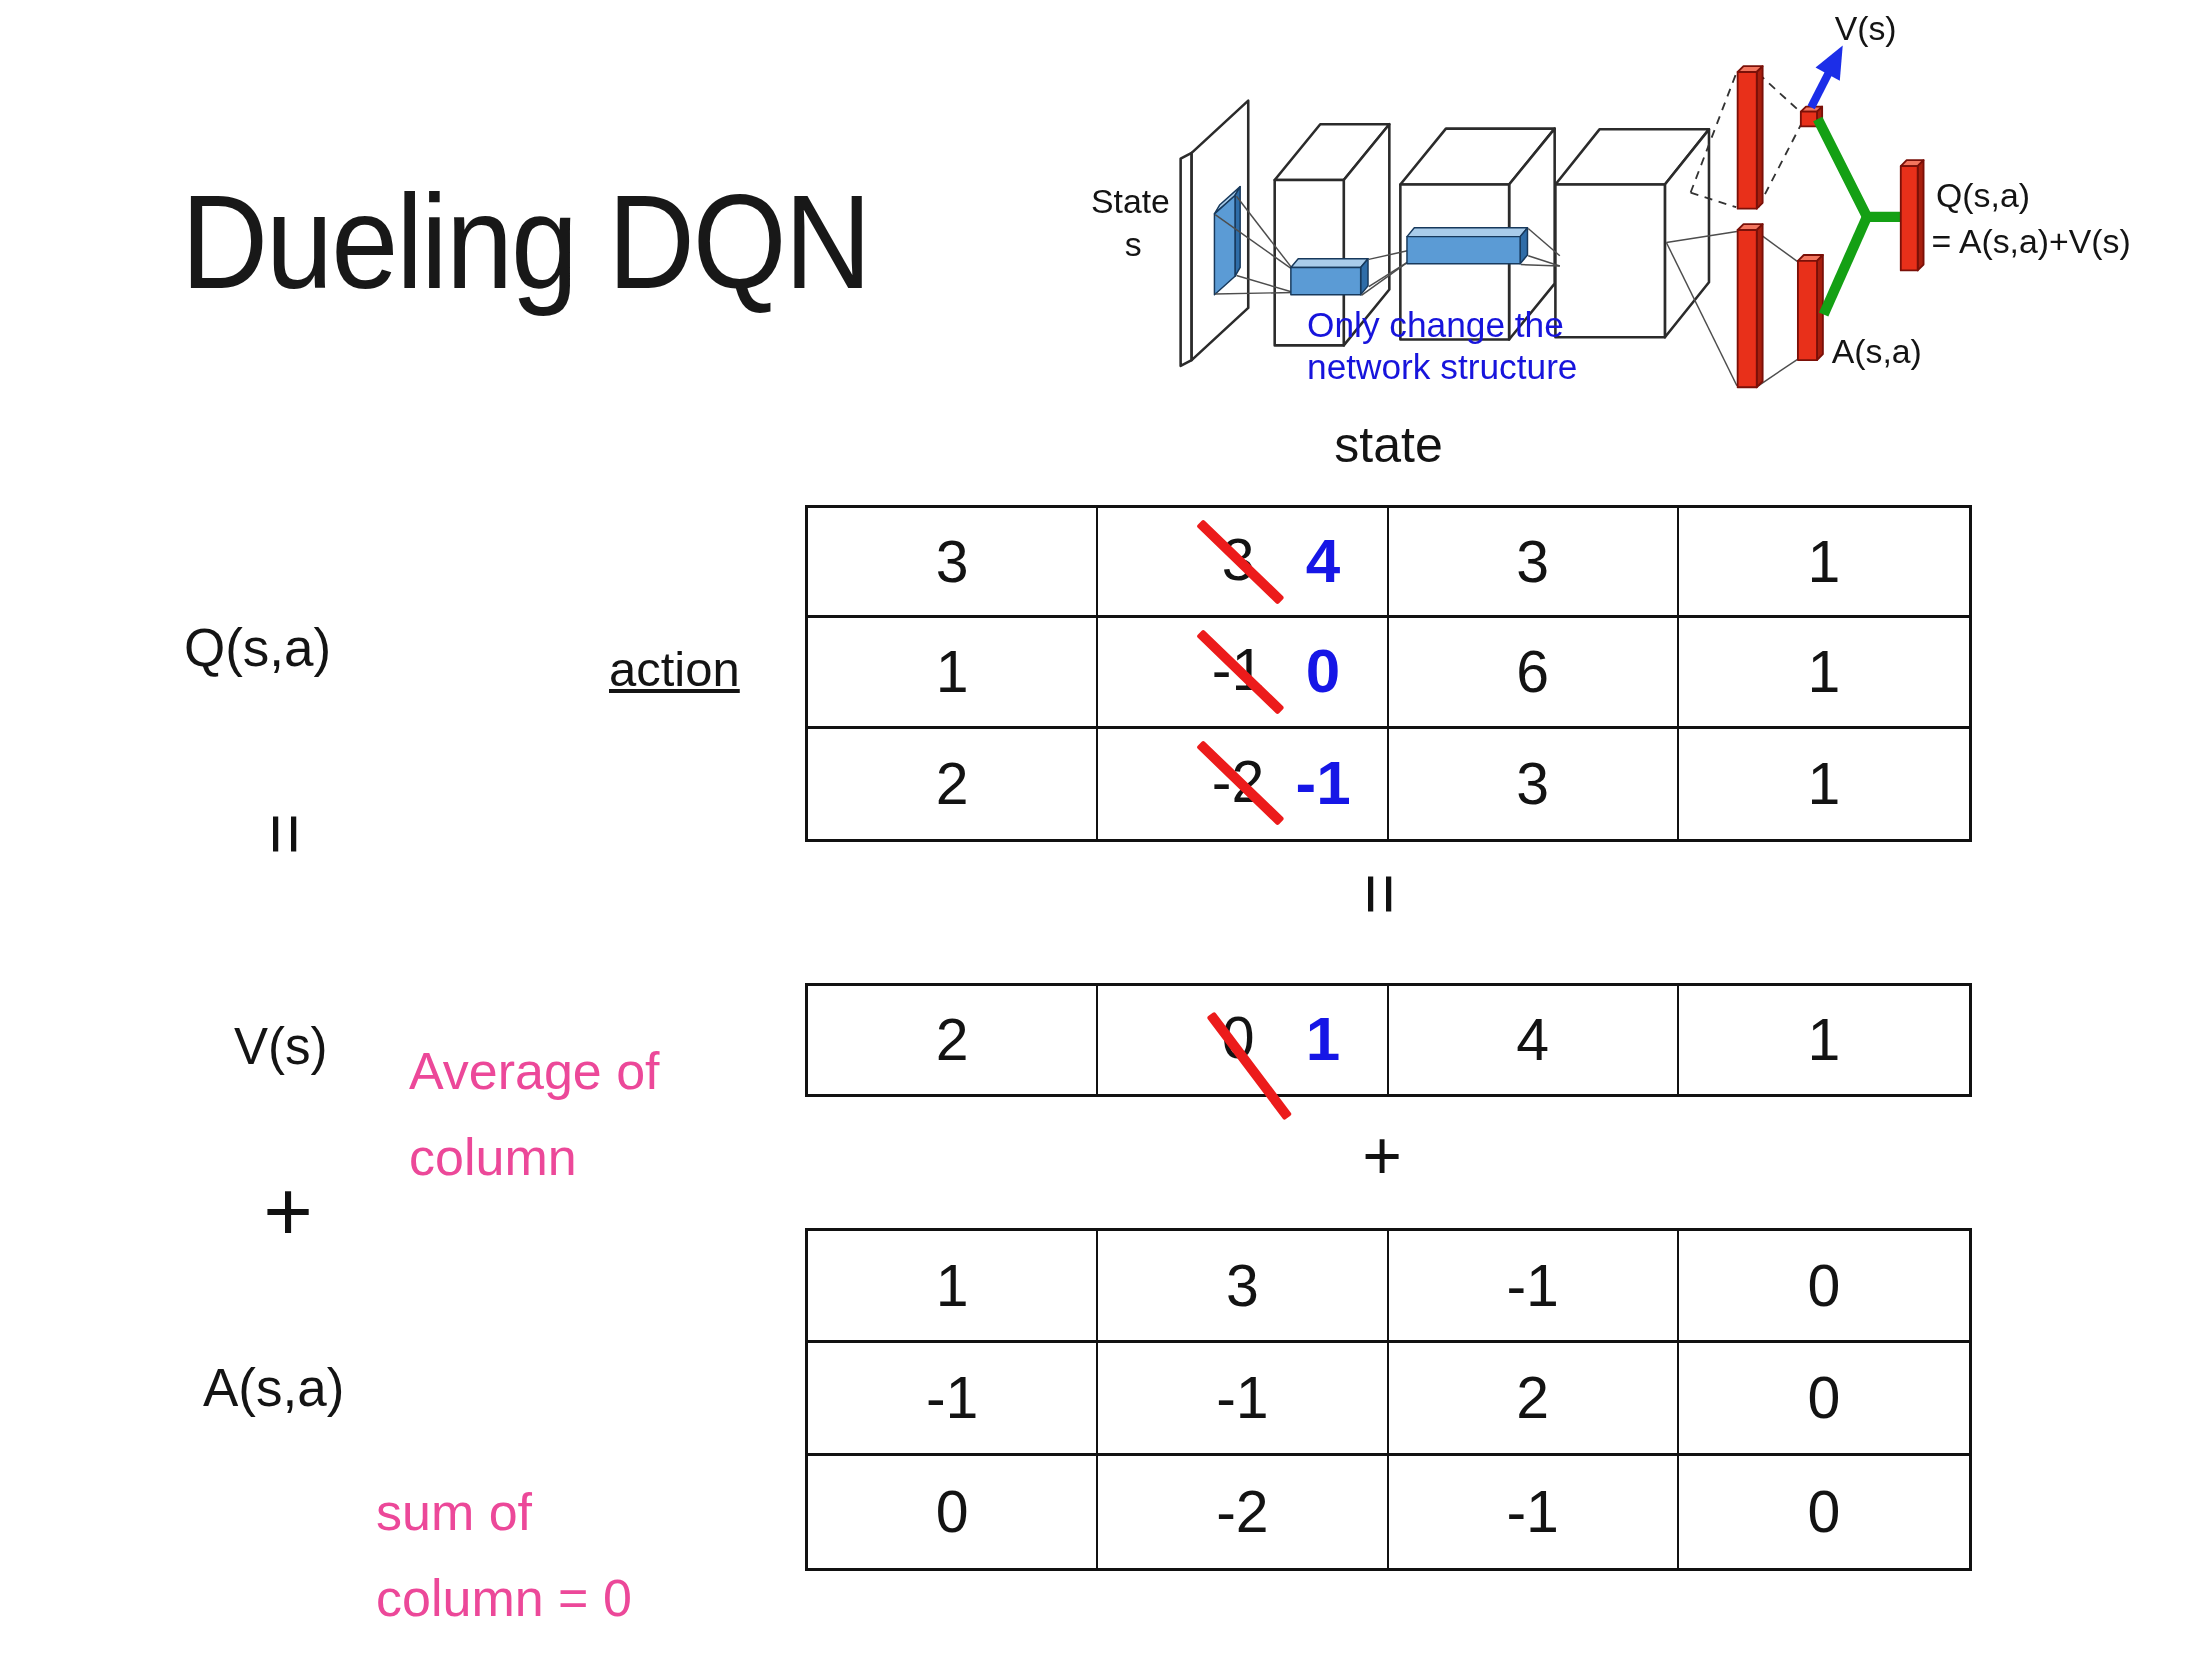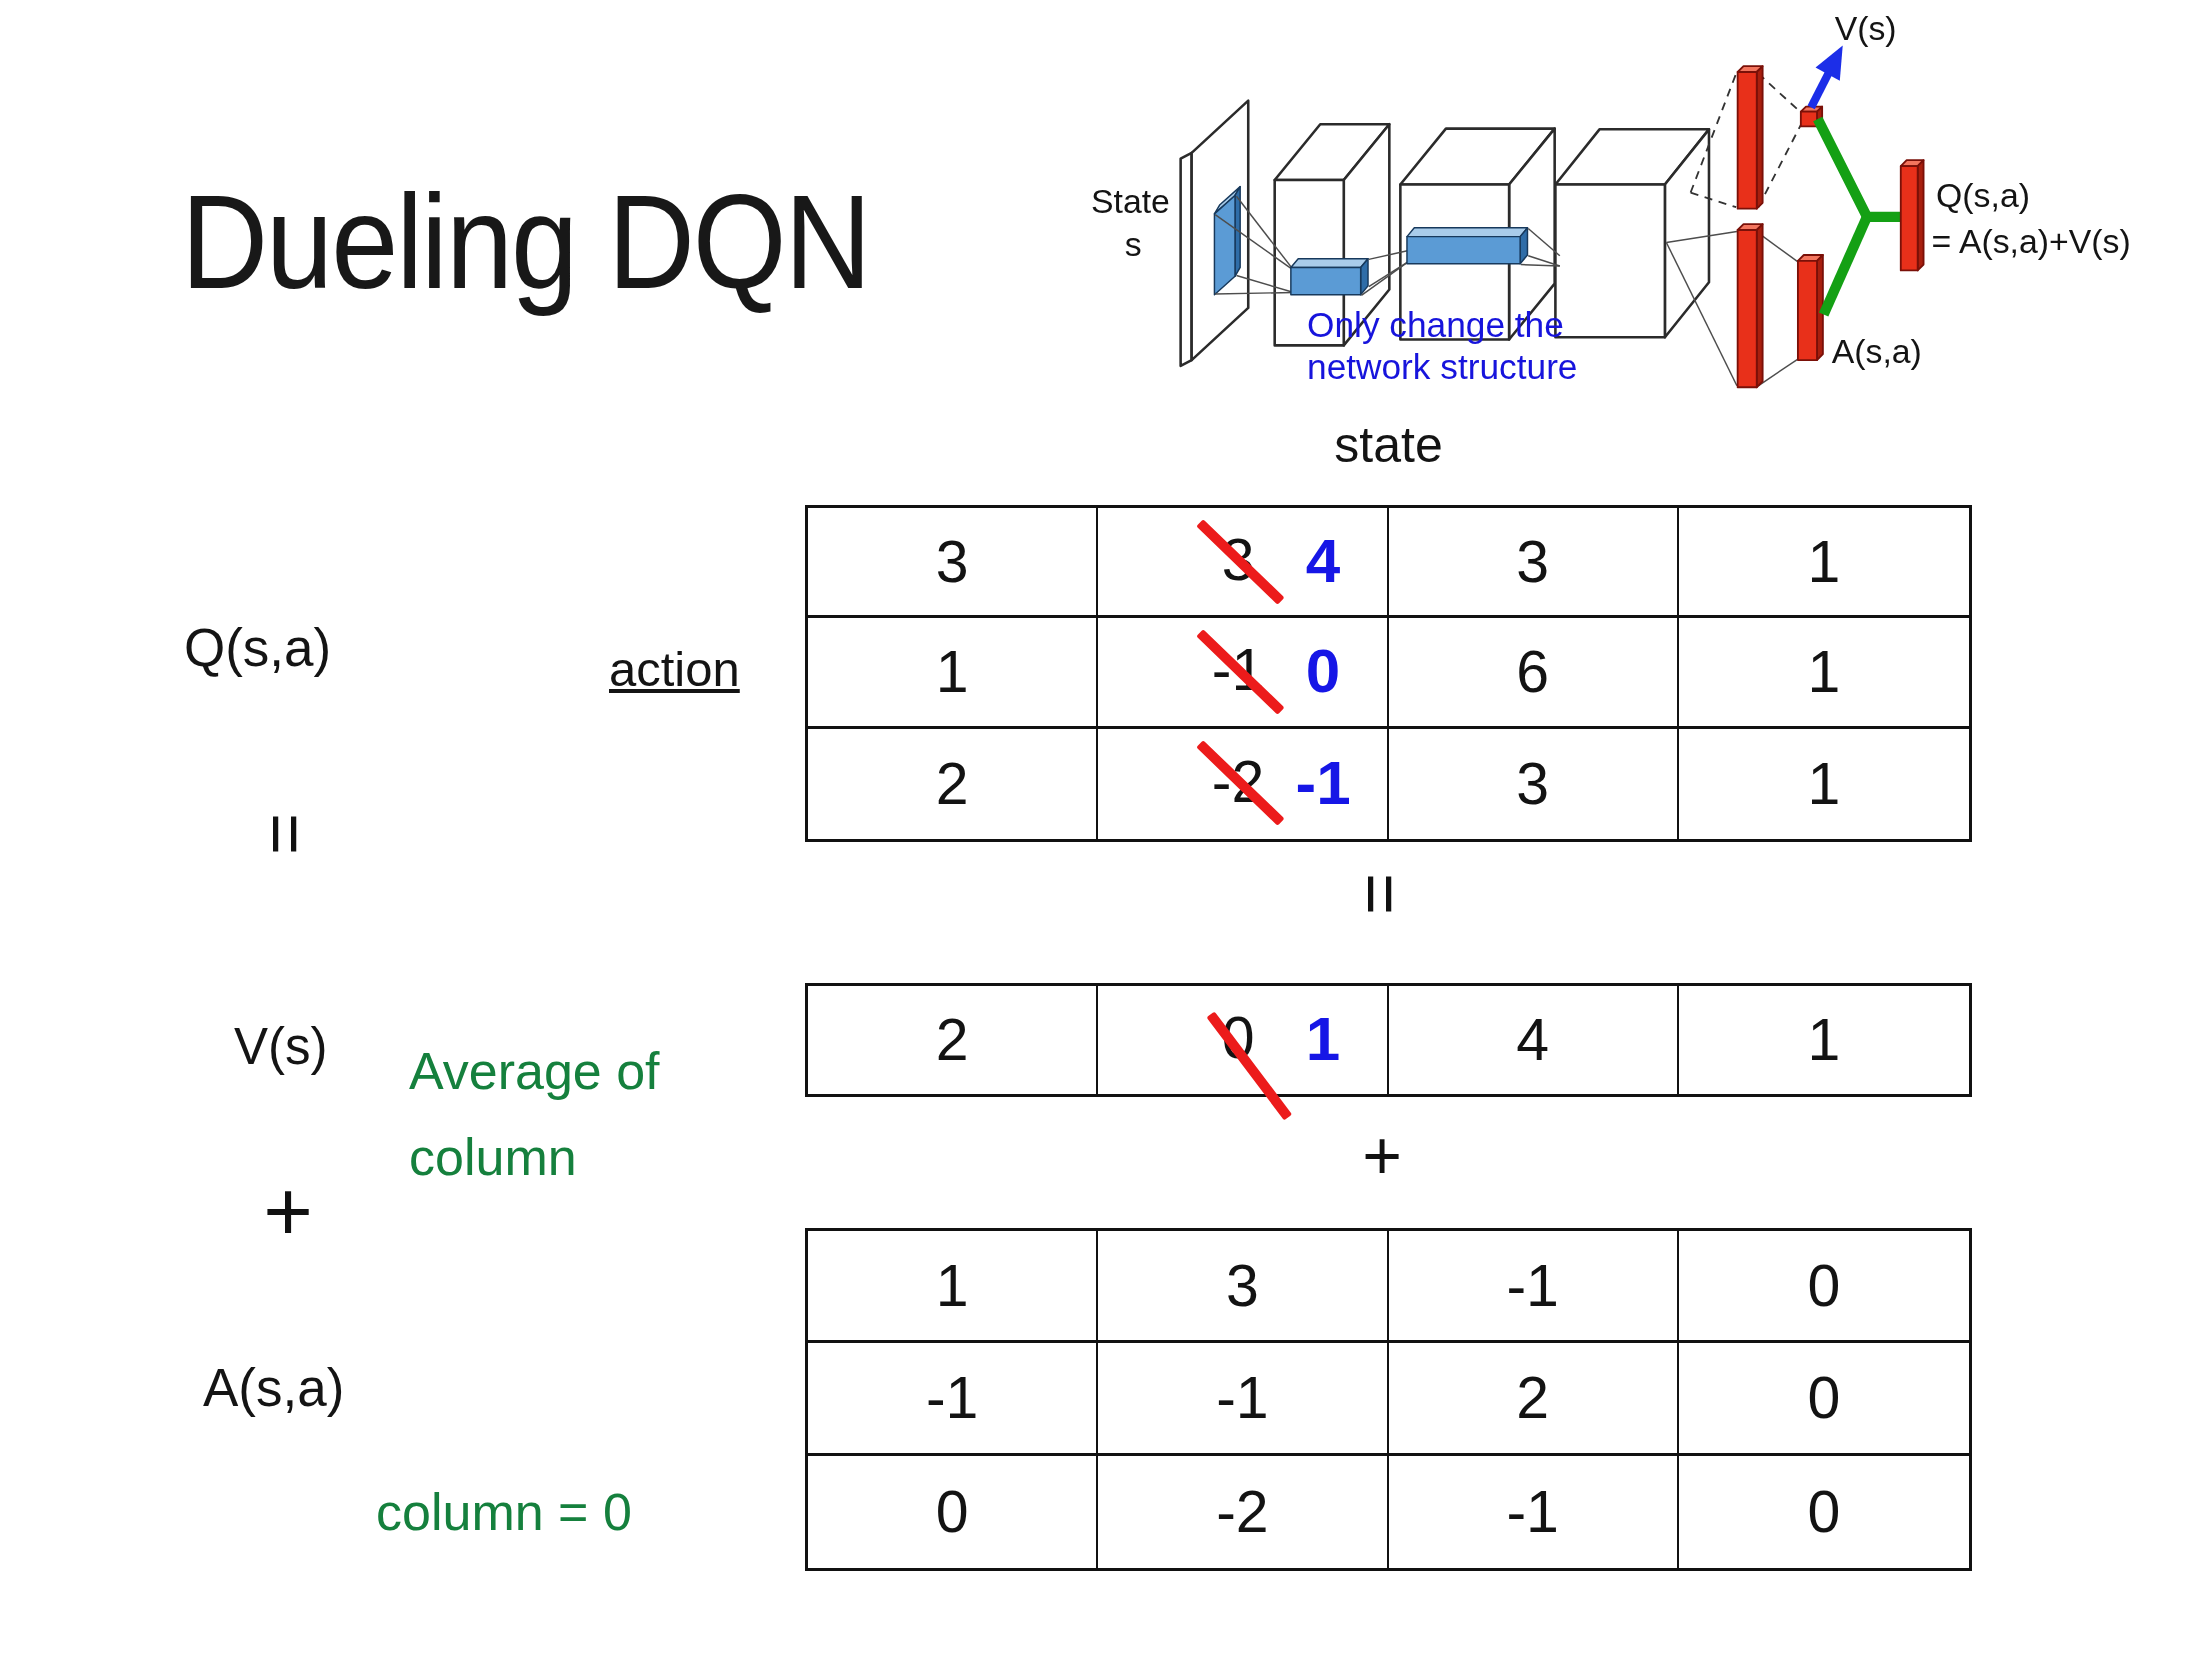--- a/index.html
+++ b/index.html
@@ -23,21 +23,21 @@
   #v-label{left:234px;top:1017px;font-size:51px;}
   #a-label{left:203px;top:1357px;font-size:53px;}
 
   .op{display:flex;align-items:center;justify-content:center;color:#111;}
   #eq-left{left:251px;top:798px;width:71px;height:71px;font-size:72px;}
   #eq-mid{left:1346px;top:858px;width:71px;height:71px;font-size:72px;}
   .rot90{transform:rotate(90deg);}
   #plus-left{left:247px;top:1166px;width:82px;height:91px;font-size:85px;}
   #plus-mid{left:1345px;top:1114px;width:74px;height:82px;font-size:68px;}
 
-  .blue-note{color:#15803d;white-space:nowrap;line-height:86px;font-size:52px;}
+  .blue-note{color:#ec4899;white-space:nowrap;line-height:86px;font-size:52px;}
   #avg-note{left:409px;top:1028px;}
   #sum-note{left:376px;top:1469px;}
 
   
   .mtable{
     position:absolute;left:805px;width:1167px;background:#fff;
     border:3.7px solid #111;box-sizing:border-box;display:grid;
     grid-template-columns:repeat(4,1fr);
   }
   #q-table{top:505px;height:337px;grid-template-rows:repeat(3,1fr);}
@@ -214,20 +214,21 @@
   </div>
 <div class="abs black-label" id="v-label">V(s)</div>
 <div class="abs op" id="plus-left">+</div>
 <div class="abs black-label" id="a-label">A(s,a)</div>
 
 <div class="abs blue-note" id="avg-note">
   <div>Average of</div>
   <div>column</div>
 </div>
 <div class="abs blue-note" id="sum-note">
+  <div>sum of</div>
   <div>column = 0</div>
 </div>
 
 <div class="abs black-label" id="state-label">state</div>
 <div class="abs black-label" id="action-label">action</div>
 
 <div class="mtable" id="q-table">
   <div class="cell">
       <span>3</span>
     </div>

